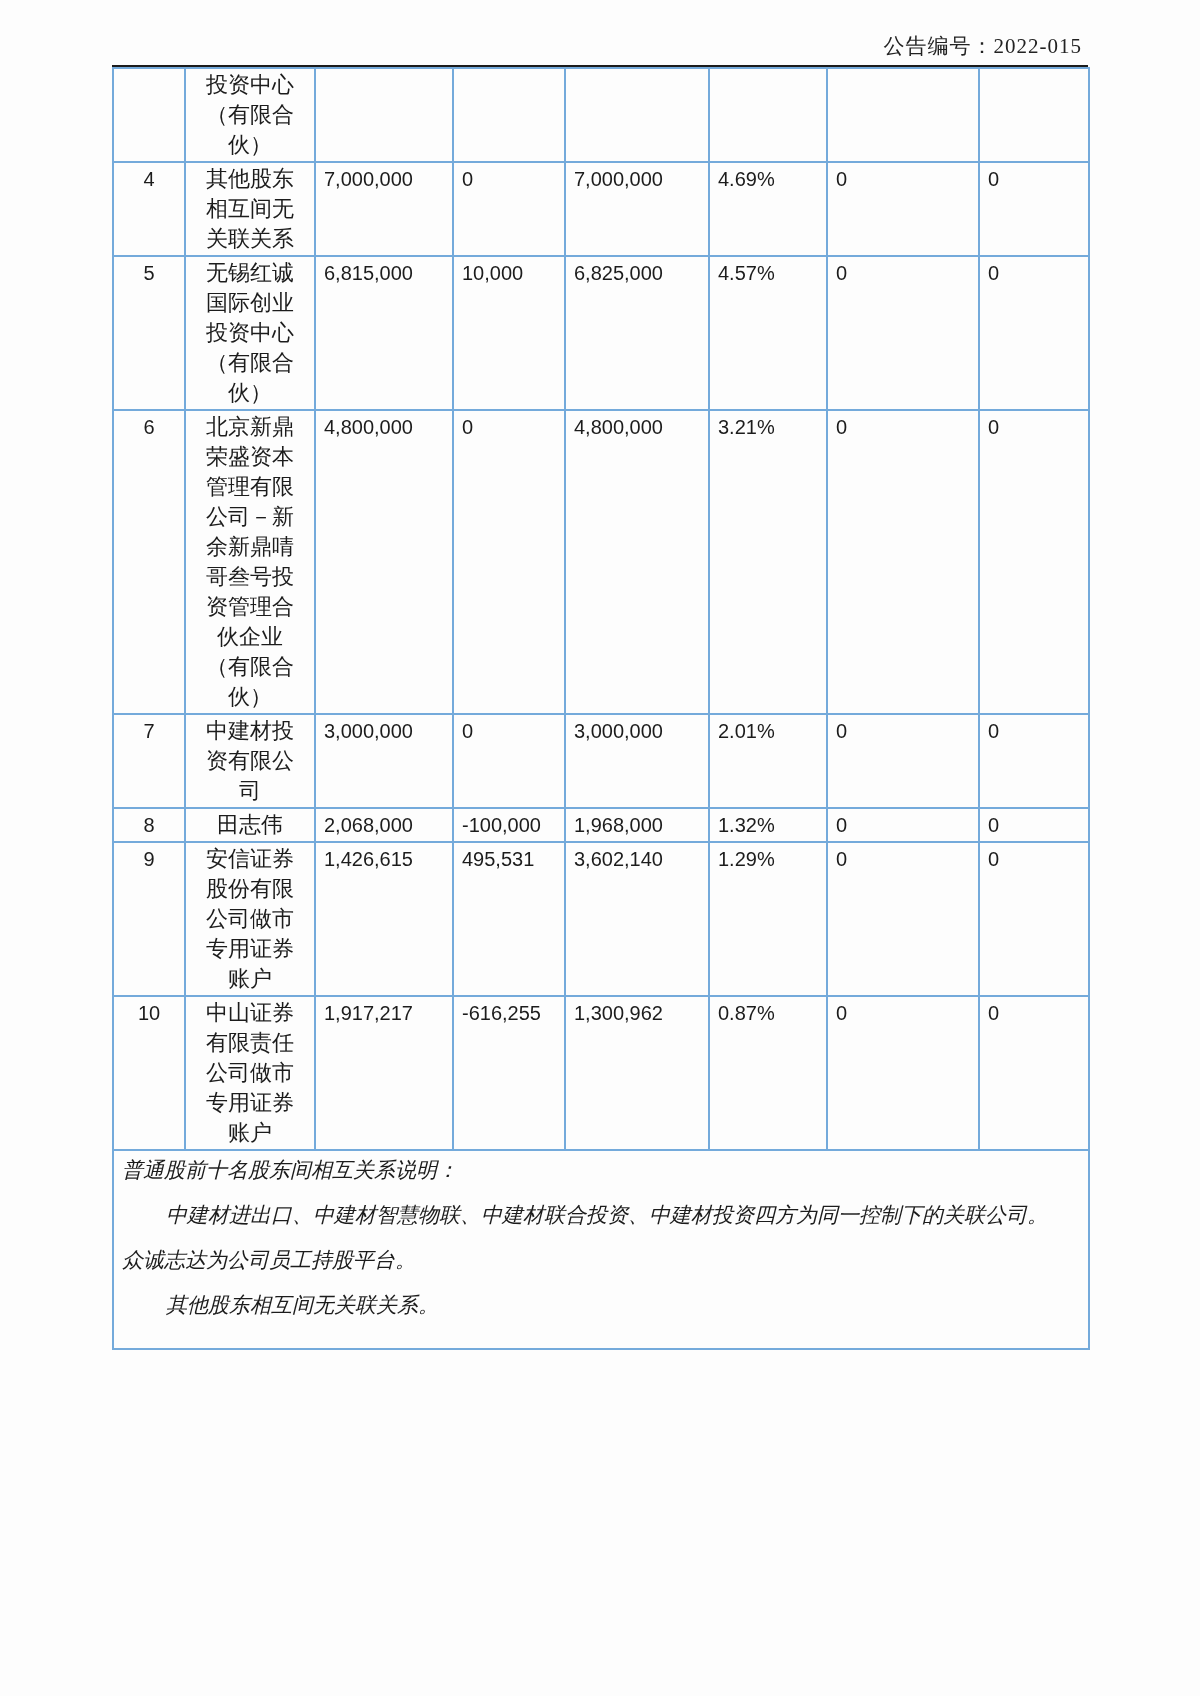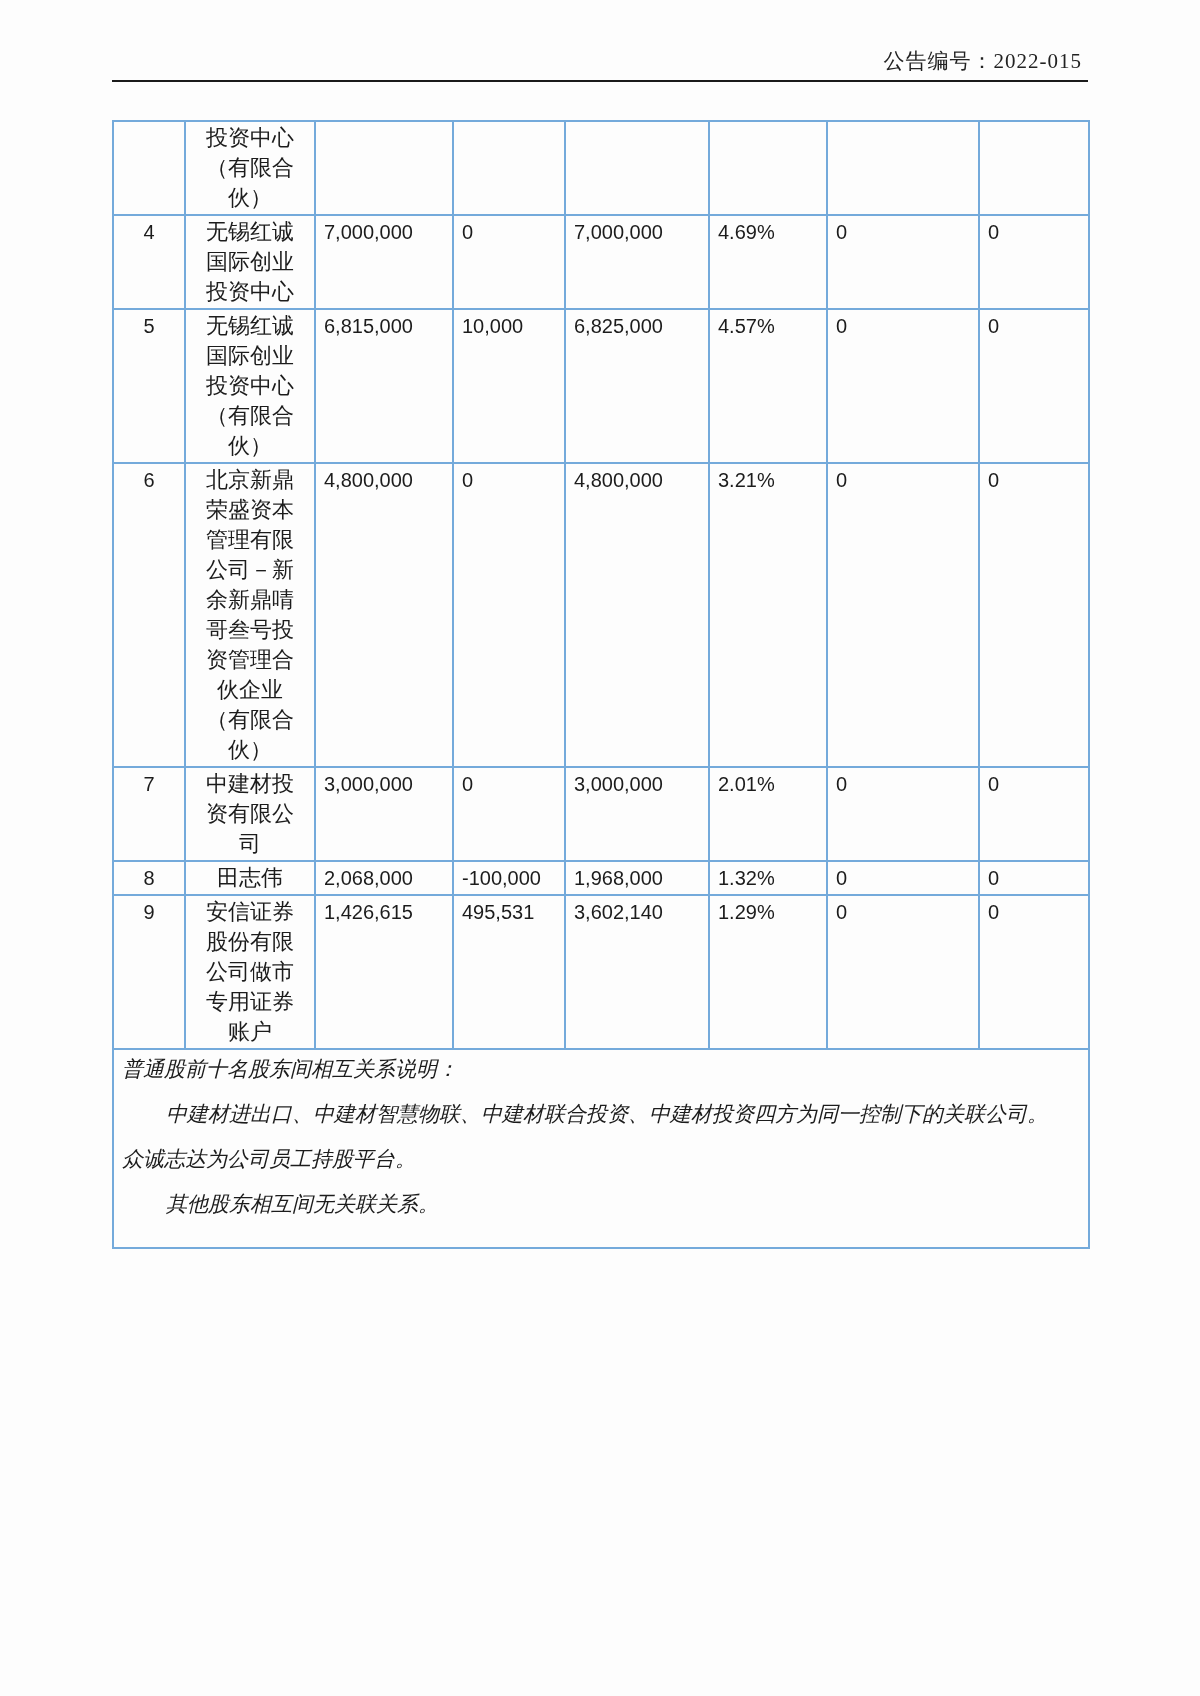--- a/index.html
+++ b/index.html
@@ -5,32 +5,31 @@
   html,body{margin:0;padding:0;}
   body{
     width:1200px;height:1696px;
     background:#fdfdfd;
     font-family:"Liberation Serif", serif;
     color:#1c1c1c;
     position:relative;
   }
   .content{width:976px;margin-left:112px;}
   
-  .doc-header{padding-top:47px;}
+  .doc-header{padding-top:32px;}
   .hdr-text{
     text-align:right;
     font-size:21px;
     letter-spacing:1px;
     padding-right:6px;
     color:#222;
   }
   .hdr-rule{border-bottom:2px solid #1b1b1b;margin-top:5px;}
   
   table.shareholders{
-    margin-top:38px;
     border-collapse:collapse;
     table-layout:fixed;
     width:976px;
   }
   td{
     border:2px solid #74aadb;
     vertical-align:top;
     line-height:30px;
     padding:1px 8px;
     background:#fdfdfd;
@@ -97,21 +96,21 @@
         <td class="cell-name">投资中心（有限合伙）</td>
         <td class="cell-num"></td>
         <td class="cell-num"></td>
         <td class="cell-num"></td>
         <td class="cell-num cell-pct"></td>
         <td class="cell-num"></td>
         <td class="cell-num"></td>
       </tr>
       <tr>
         <td class="cell-no">4</td>
-        <td class="cell-name">无锡红诚国际创业投资中心</td>
+        <td class="cell-name">其他股东相互间无关联关系</td>
         <td class="cell-num">7,000,000</td>
         <td class="cell-num">0</td>
         <td class="cell-num">7,000,000</td>
         <td class="cell-num cell-pct">4.69%</td>
         <td class="cell-num">0</td>
         <td class="cell-num">0</td>
       </tr>
       <tr>
         <td class="cell-no">5</td>
         <td class="cell-name">无锡红诚国际创业投资中心（有限合伙）</td>
@@ -156,20 +155,30 @@
         <td class="cell-no">9</td>
         <td class="cell-name">安信证券股份有限公司做市专用证券账户</td>
         <td class="cell-num">1,426,615</td>
         <td class="cell-num">495,531</td>
         <td class="cell-num">3,602,140</td>
         <td class="cell-num cell-pct">1.29%</td>
         <td class="cell-num">0</td>
         <td class="cell-num">0</td>
       </tr>
       <tr>
+        <td class="cell-no">10</td>
+        <td class="cell-name">中山证券有限责任公司做市专用证券账户</td>
+        <td class="cell-num">1,917,217</td>
+        <td class="cell-num">-616,255</td>
+        <td class="cell-num">1,300,962</td>
+        <td class="cell-num cell-pct">0.87%</td>
+        <td class="cell-num">0</td>
+        <td class="cell-num">0</td>
+      </tr>
+      <tr>
         <td class="notes-cell" colspan="8">
           <p>普通股前十名股东间相互关系说明：</p>
           <p class="indent">中建材进出口、中建材智慧物联、中建材联合投资、中建材投资四方为同一控制下的关联公司。</p>
           <p>众诚志达为公司员工持股平台。</p>
           <p class="indent">其他股东相互间无关联关系。</p>
         </td>
       </tr>
     </tbody>
   </table>
 

